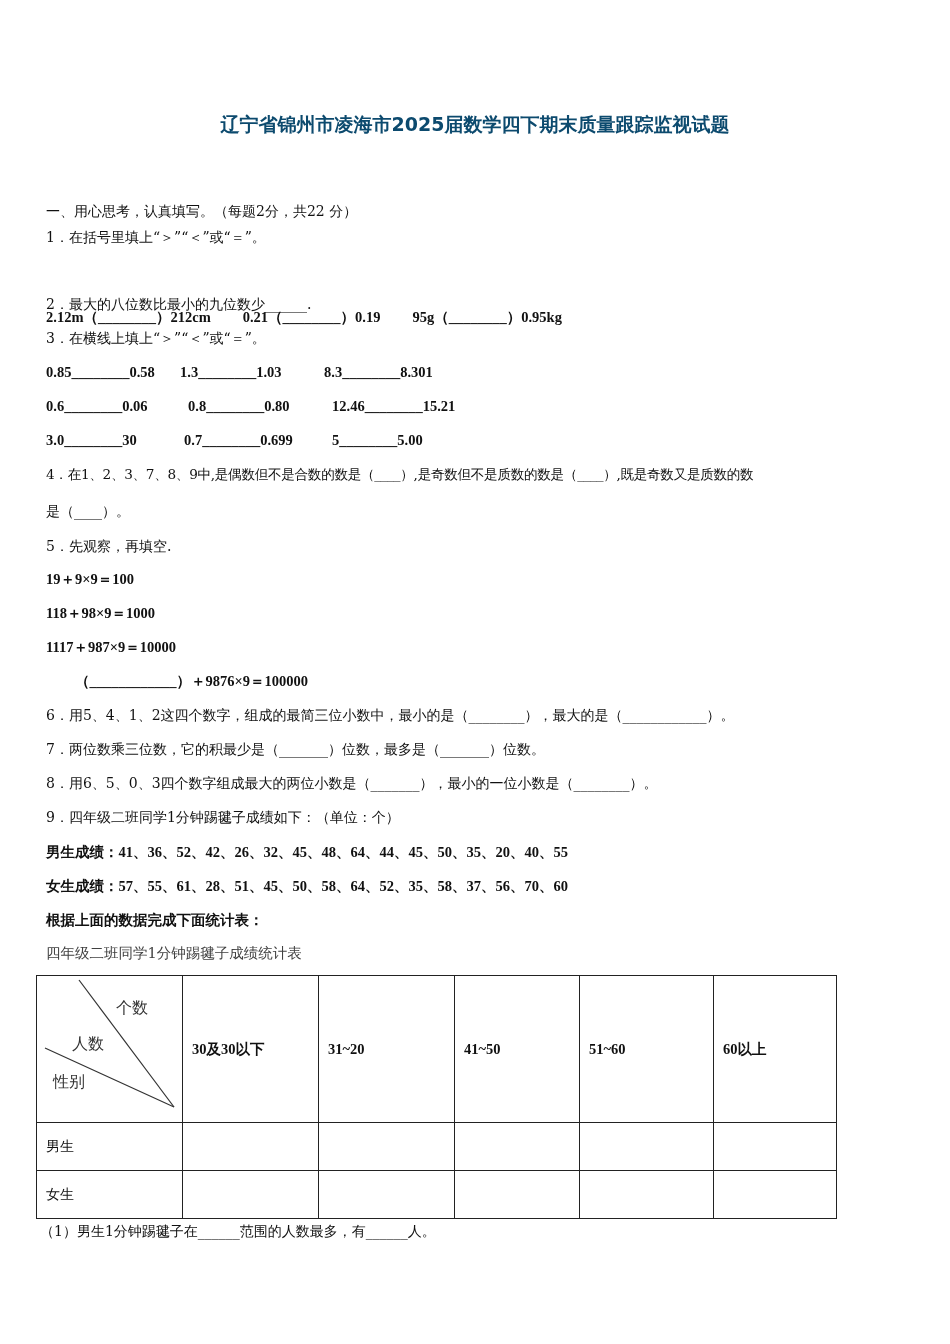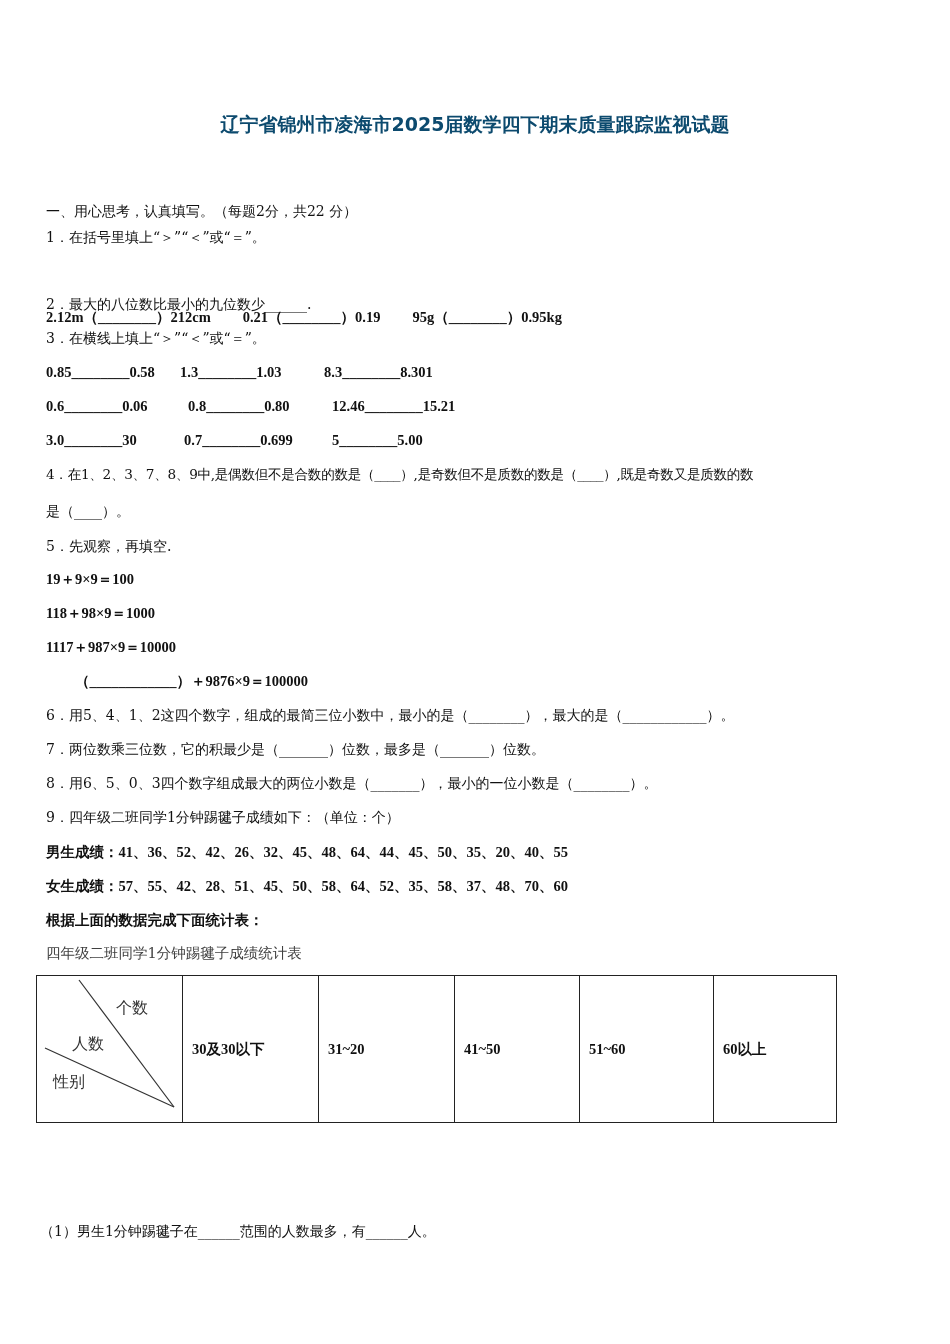--- a/index.html
+++ b/index.html
@@ -57,21 +57,21 @@
 
 <div class="line" style="top:705px;">6．用5、4、1、2这四个数字，组成的最简三位小数中，最小的是（________），最大的是（____________）。</div>
 <div class="line" style="top:739px;">7．两位数乘三位数，它的积最少是（_______）位数，最多是（_______）位数。</div>
 <div class="line" style="top:773px;">8．用6、5、0、3四个数字组成最大的两位小数是（_______），最小的一位小数是（________）。</div>
 
 <div class="line" style="top:807px;">9．四年级二班同学1分钟踢毽子成绩如下：（单位：个）</div>
 <div class="line b" style="top:842px;">
   <span>男生成绩：</span><span>41、36、52、42、26、32、45、48、64、44、45、50、35、20、40、55</span>
 </div>
 <div class="line b" style="top:876px;">
-  <span>女生成绩：</span><span>57、55、42、28、51、45、50、58、64、52、35、58、37、48、70、60</span>
+  <span>女生成绩：</span><span>57、55、61、28、51、45、50、58、64、52、35、58、37、56、70、60</span>
 </div>
 <div class="line b" style="top:910px;">根据上面的数据完成下面统计表：</div>
 <div class="line gray" style="top:943px; font-size:14.5px;">四年级二班同学1分钟踢毽子成绩统计表</div>
 
 <table class="stat">
   <tbody>
       <tr class="hdr">
     <td class="diag" style="width:145px;">
       <svg width="145" height="146">
         <line x1="42" y1="4" x2="137" y2="131" stroke="#333" stroke-width="1.2"></line>
@@ -80,16 +80,32 @@
       <span class="lbl" style="left:79px; top:22px;">个数</span>
       <span class="lbl" style="left:35px; top:58px;">人数</span>
       <span class="lbl" style="left:16px; top:96px;">性别</span>
     </td>
     <td class="colhead" style="width:126px;">30及30以下</td>
     <td class="colhead" style="width:126px;">31~20</td>
     <td class="colhead" style="width:115px;">41~50</td>
     <td class="colhead" style="width:124px;">51~60</td>
     <td class="colhead" style="width:113px;">60以上</td>
   </tr>
+  <tr class="datarow">
+    <td>男生</td>
+    <td></td>
+    <td></td>
+    <td></td>
+    <td></td>
+    <td></td>
+  </tr>
+  <tr class="datarow">
+    <td>女生</td>
+    <td></td>
+    <td></td>
+    <td></td>
+    <td></td>
+    <td></td>
+  </tr>
 </tbody>
   </table>
 
 <div class="line" style="top:1221px; left:40px;">（1）男生1分钟踢毽子在______范围的人数最多，有______人。</div>
 
 </body></html>

